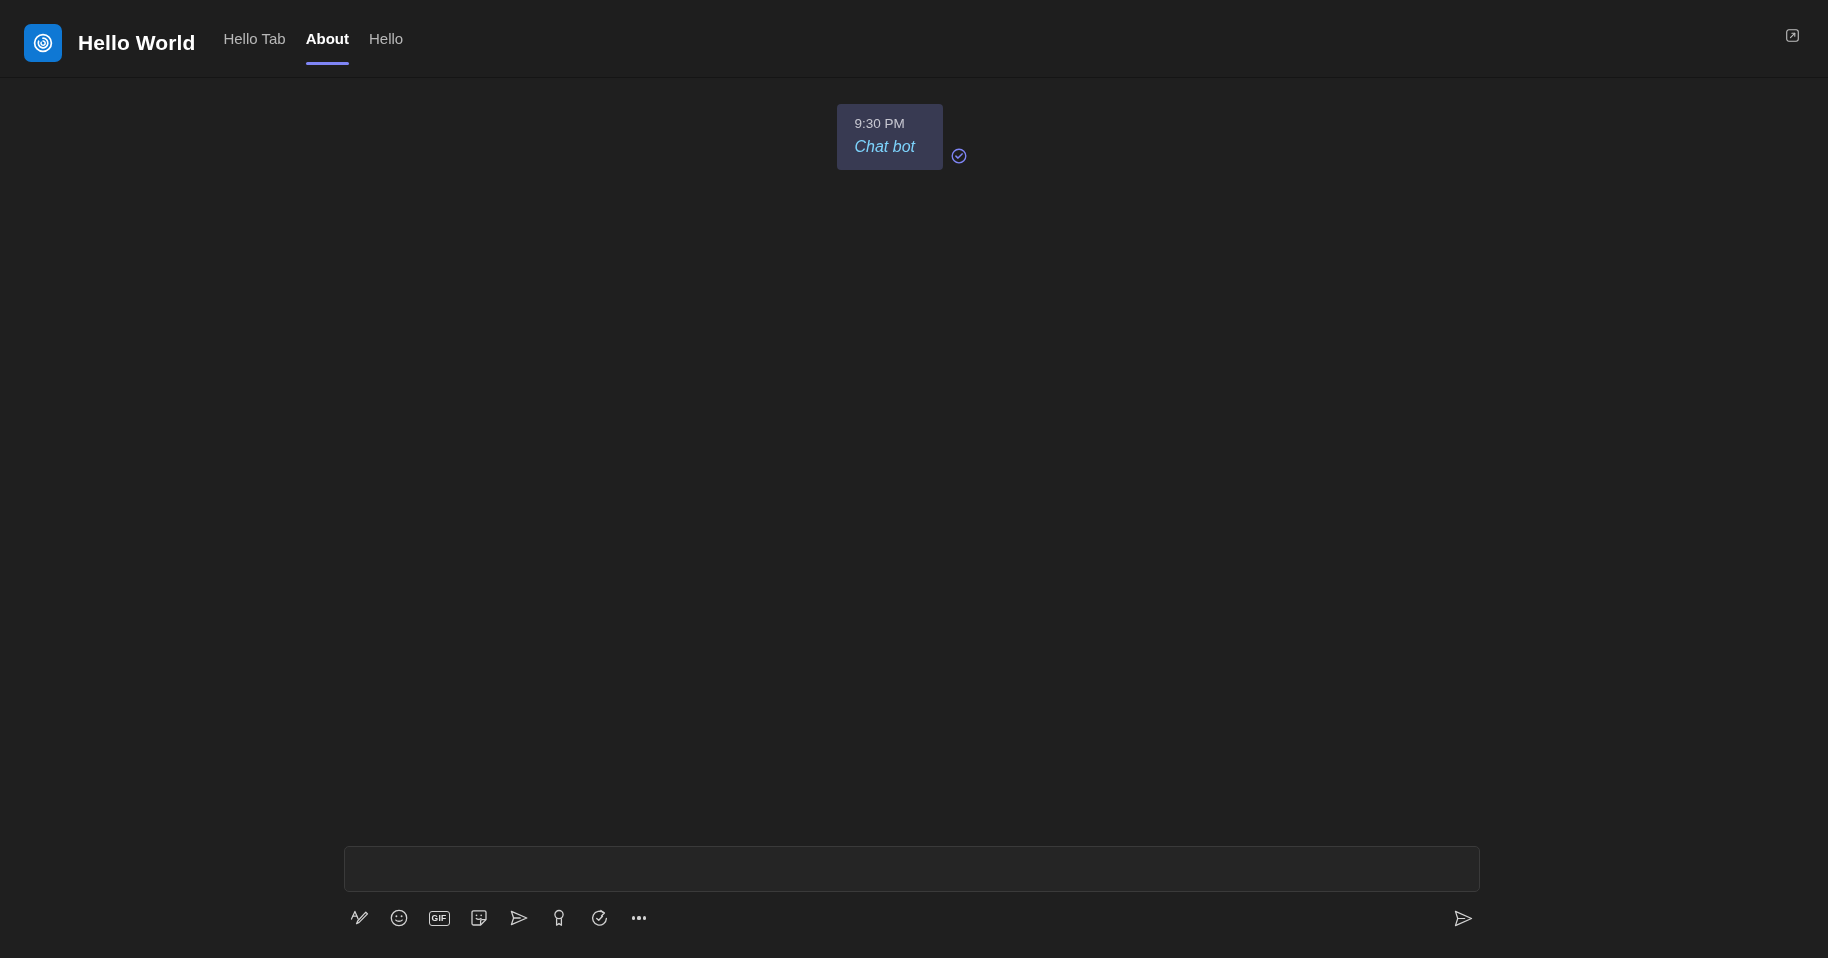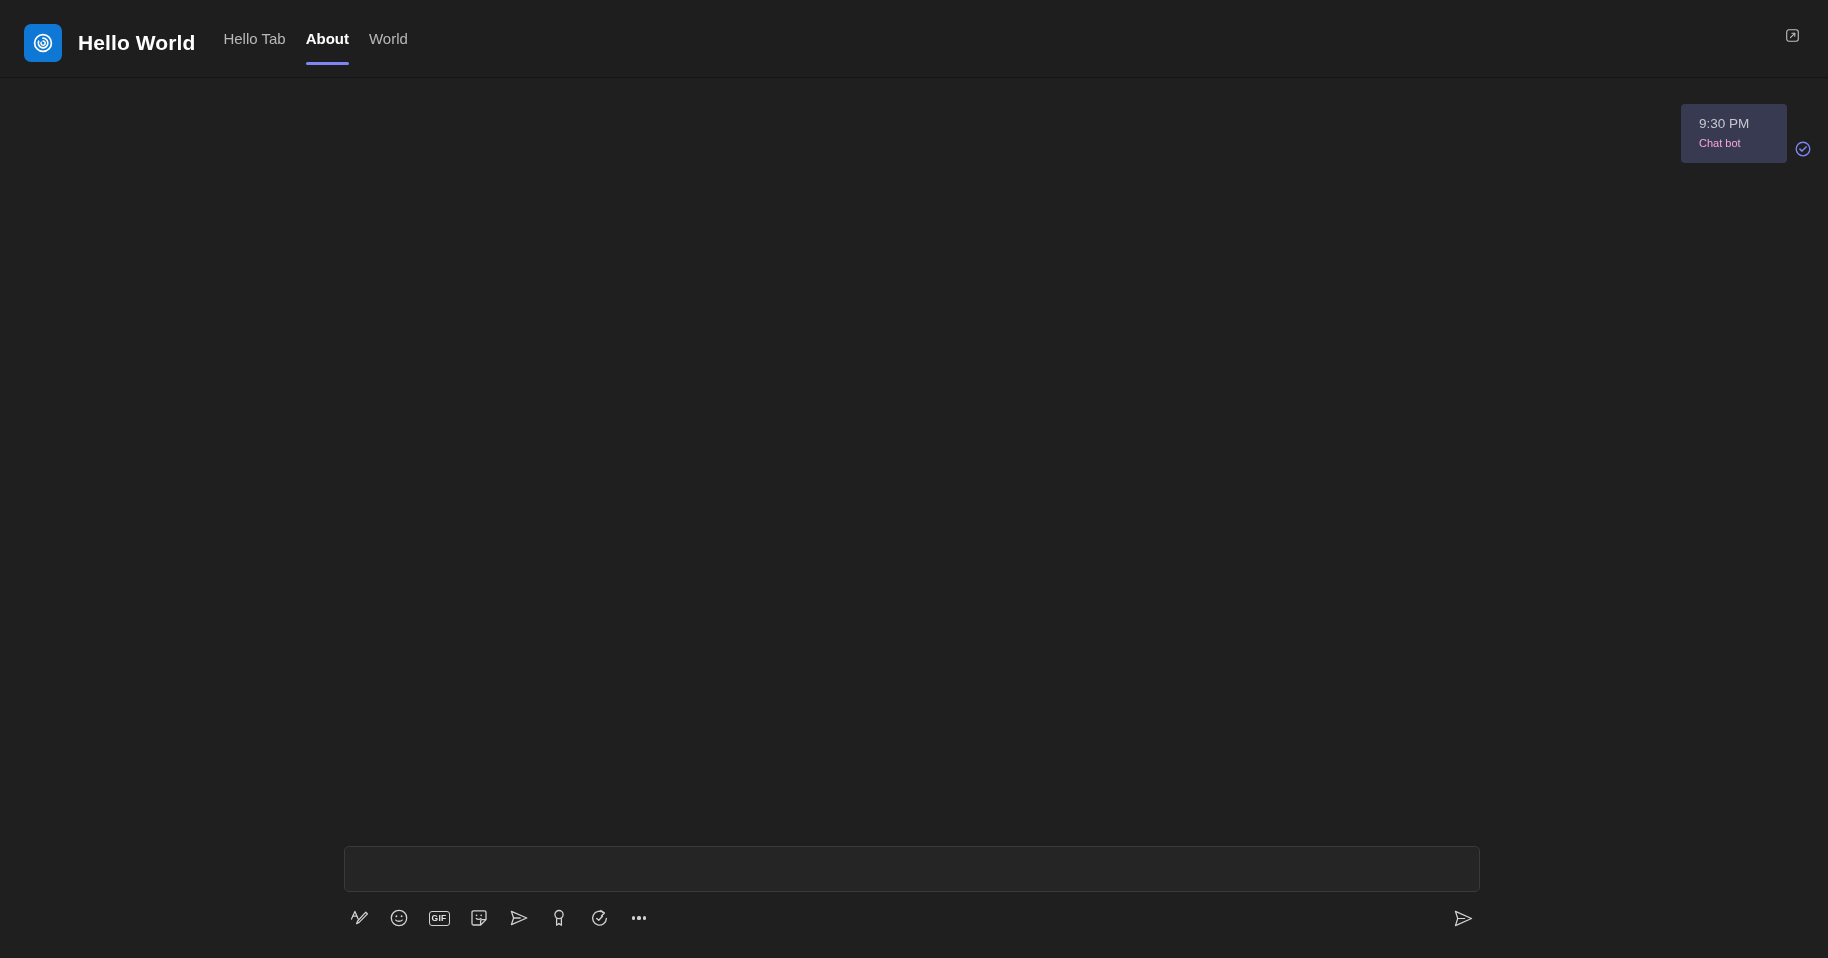--- a/index.html
+++ b/index.html
@@ -131,23 +131,23 @@
   .chat-body {
     flex: 1 1 auto;
     background: #1f1f1f;
     position: relative;
     overflow: hidden;
     padding: 26px 0 0 0;
   }
 
   .message-row {
     display: flex;
-    justify-content: flex-end;
+    justify-content: center;
     align-items: flex-end;
-    padding-right: 16px;
+    padding-right: 24px;
   }
 
   .message-group {
     display: flex;
     align-items: flex-end;
     gap: 7px;
   }
 
   .message-bubble {
     background: #383a52;
@@ -158,23 +158,24 @@
   }
 
   .message-time {
     font-size: 13.5px;
     color: #c7c7d1;
     line-height: 1.3;
     margin-bottom: 3px;
   }
 
   .message-text {
-    font-size: 11px;
-    color: #f9a8d4;
+    font-size: 16px;
+    color: #7dd3fc;
     line-height: 1.35;
+    font-style: italic;
   }
 
   .message-status {
     width: 18px;
     height: 18px;
     flex: 0 0 auto;
     margin-bottom: 5px;
     color: #7f85f5;
   }
   .message-status svg { display: block; }
@@ -312,21 +313,21 @@
         <span>Hello Tab</span>
 
       </div>
 
       <div class="tab-item active">
         <span>About</span>
         <span class="tab-underline"></span>
       </div>
 
       <div class="tab-item">
-        <span>World</span>
+        <span>Hello</span>
 
       </div>
 
     </div>
 
     <div class="header-right">
       <div class="popout-button">
         <svg width="17" height="17" viewBox="0 0 20 20" fill="none" aria-hidden="true">
           <rect x="3.2" y="3.2" width="13.6" height="13.6" rx="2.6" stroke="currentColor" stroke-width="1.3" fill="none"></rect>
           <path d="M7.6 12.4 L12.6 7.4" stroke="currentColor" stroke-width="1.3" stroke-linecap="round"></path>

